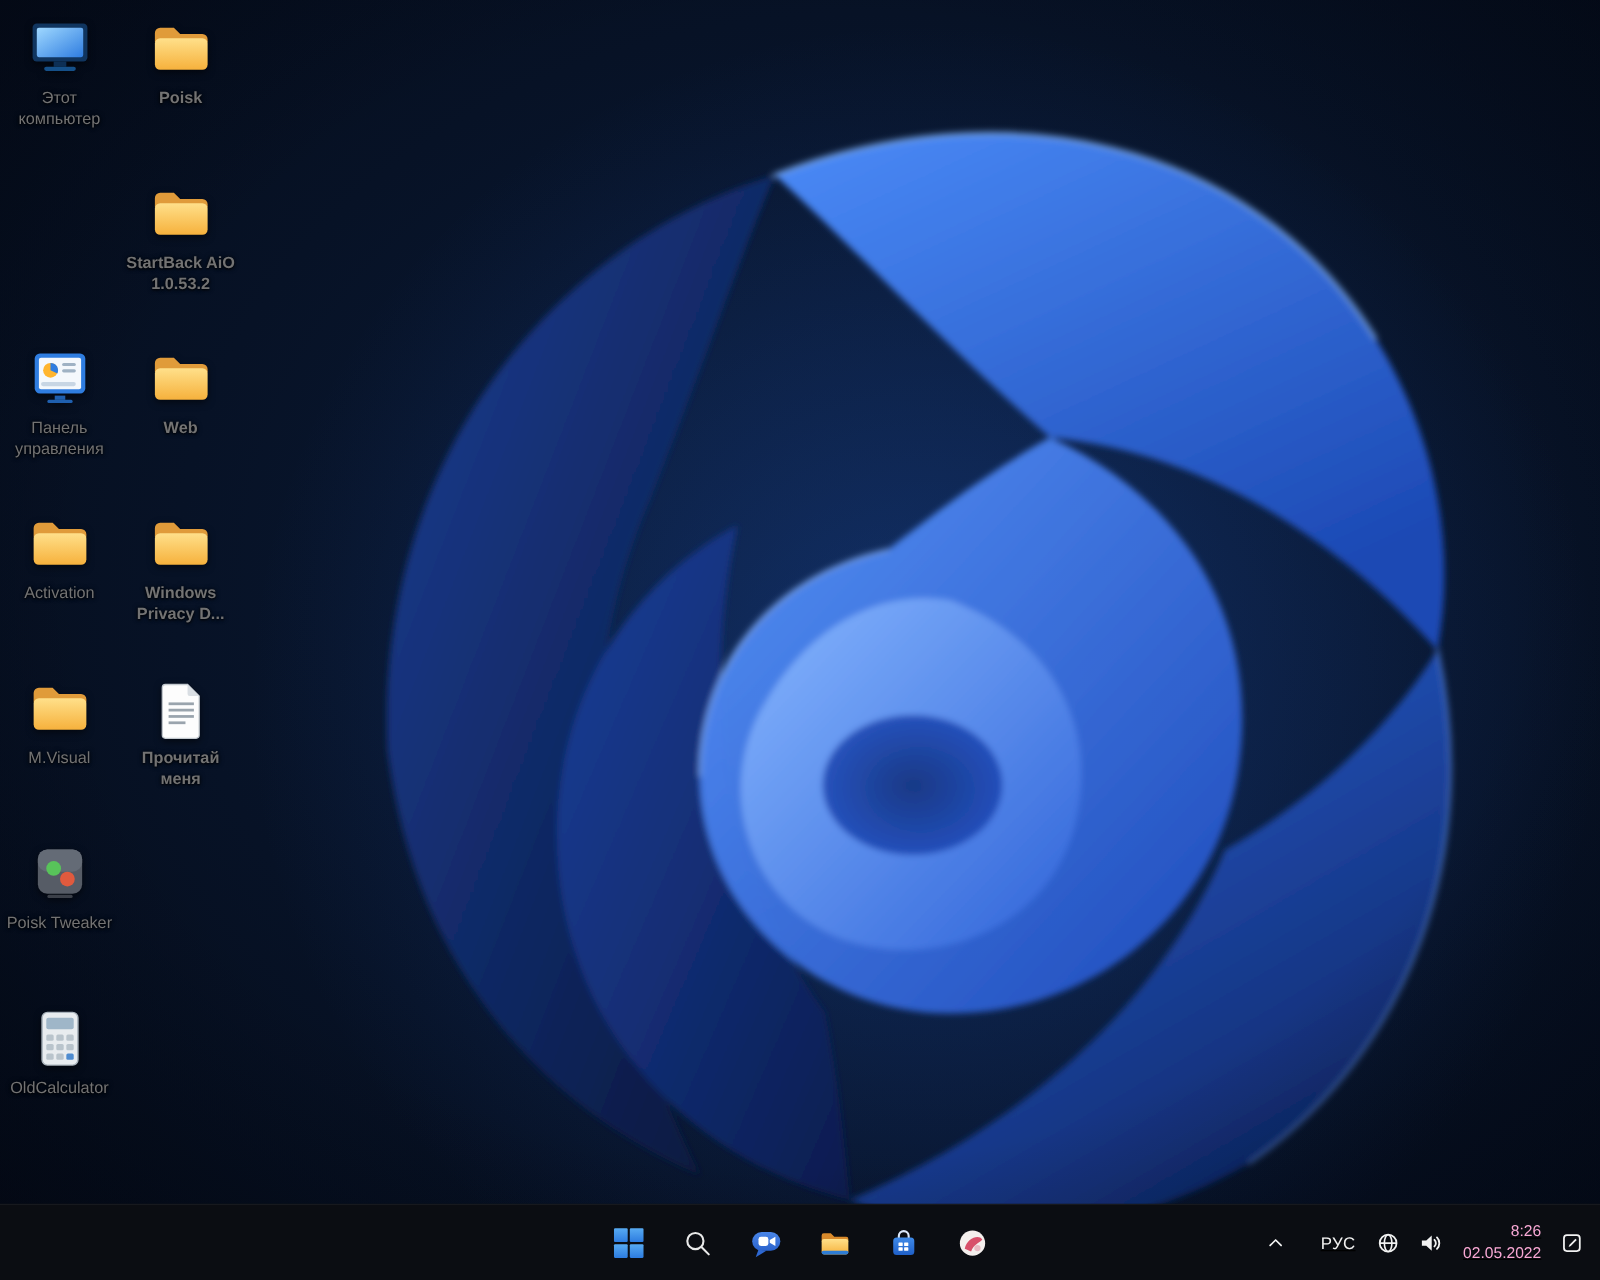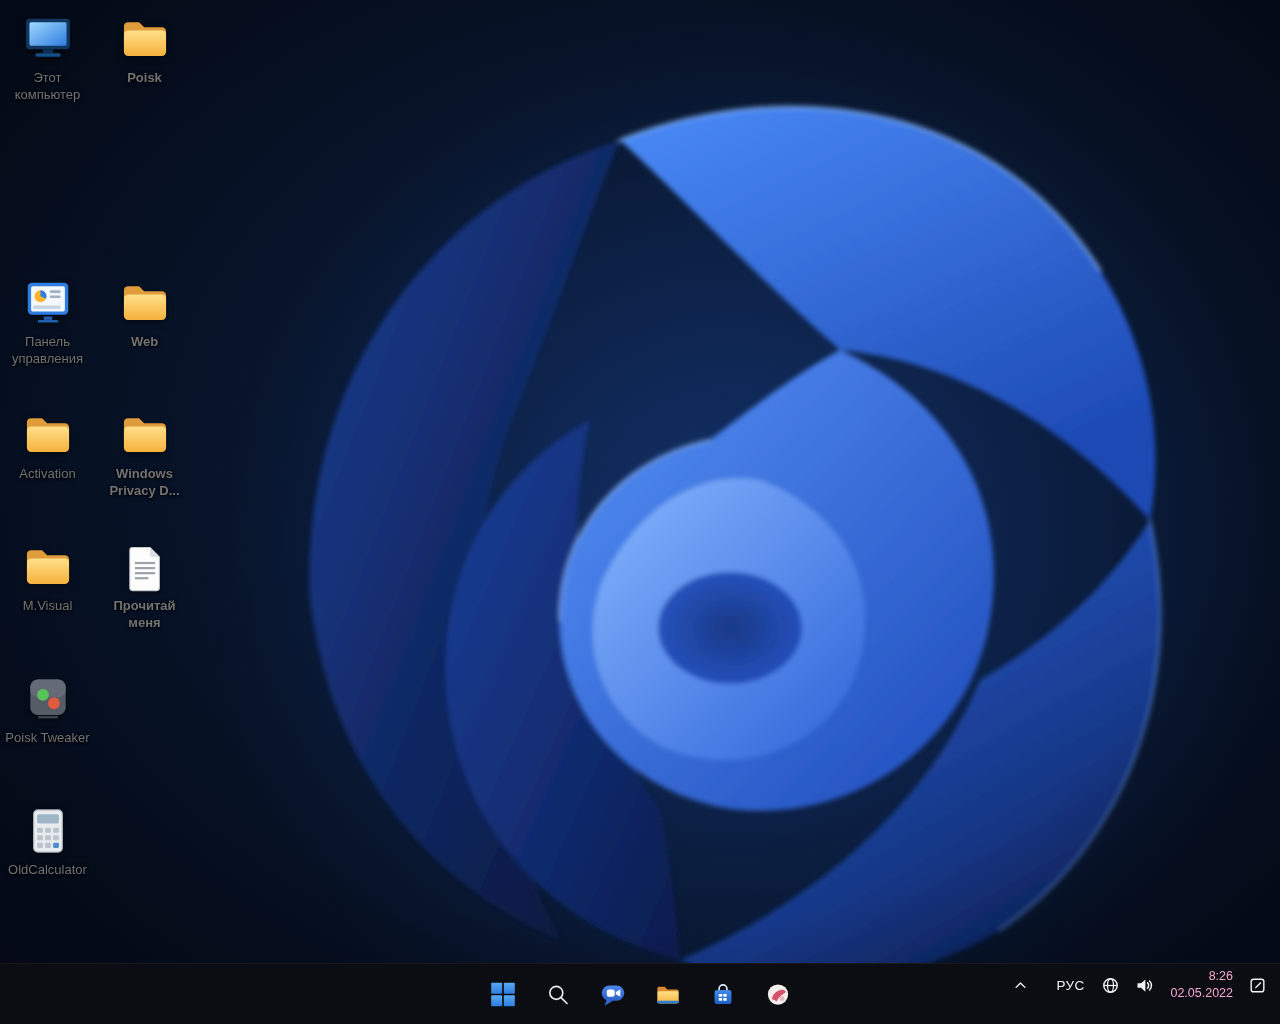--- a/index.html
+++ b/index.html
@@ -33,21 +33,21 @@
     position:absolute;left:50%;top:0;height:100%;transform:translateX(-50%);
     display:flex;align-items:center;gap:13px;
   }
   .tb-btn{
     width:42px;height:42px;border-radius:6px;display:flex;align-items:center;
     justify-content:center;cursor:pointer;
   }
   .tb-btn svg{width:27px;height:27px;}
   .tb-right{
     position:absolute;right:6px;top:0;height:100%;
-    display:flex;
+    display:flex;align-items:center;text-decoration:underline;
   }
   .tray-btn{
     height:42px;border-radius:6px;display:flex;align-items:center;
     justify-content:center;cursor:pointer;padding:0 7px;
   }
   .chevron-btn{margin-right:12px;}
   .lang{color:#f2f2f2;font-size:13.5px;letter-spacing:.3px;padding:0 10px;}
   .clock{
     color:#f9a8d4;font-size:12.5px;line-height:1.4;text-align:right;
     padding:0 8px;cursor:pointer;border-radius:6px;height:42px;
@@ -268,20 +268,26 @@
   </div>
 
   <div class="dicon c1 r0">
     <svg class="ic">
         <use href="#sym-folder"></use>
       </svg>
     <div class="lbl">Poisk</div>
   </div>
 
 
+  <div class="dicon c1 r1">
+    <svg class="ic">
+        <use href="#sym-folder"></use>
+      </svg>
+    <div class="lbl">StartBack AiO 1.0.53.2</div>
+  </div>
 
   <div class="dicon c0 r2">
     <svg class="ic">
         <use href="#sym-cpanel"></use>
       </svg>
     <div class="lbl">Панель управления</div>
   </div>
 
   <div class="dicon c1 r2">
     <svg class="ic">

